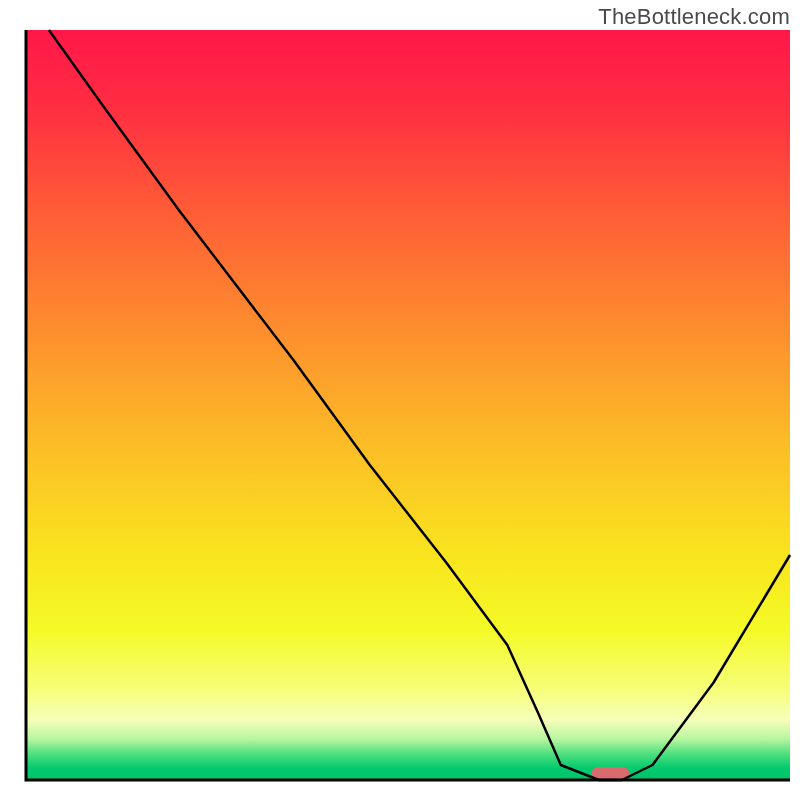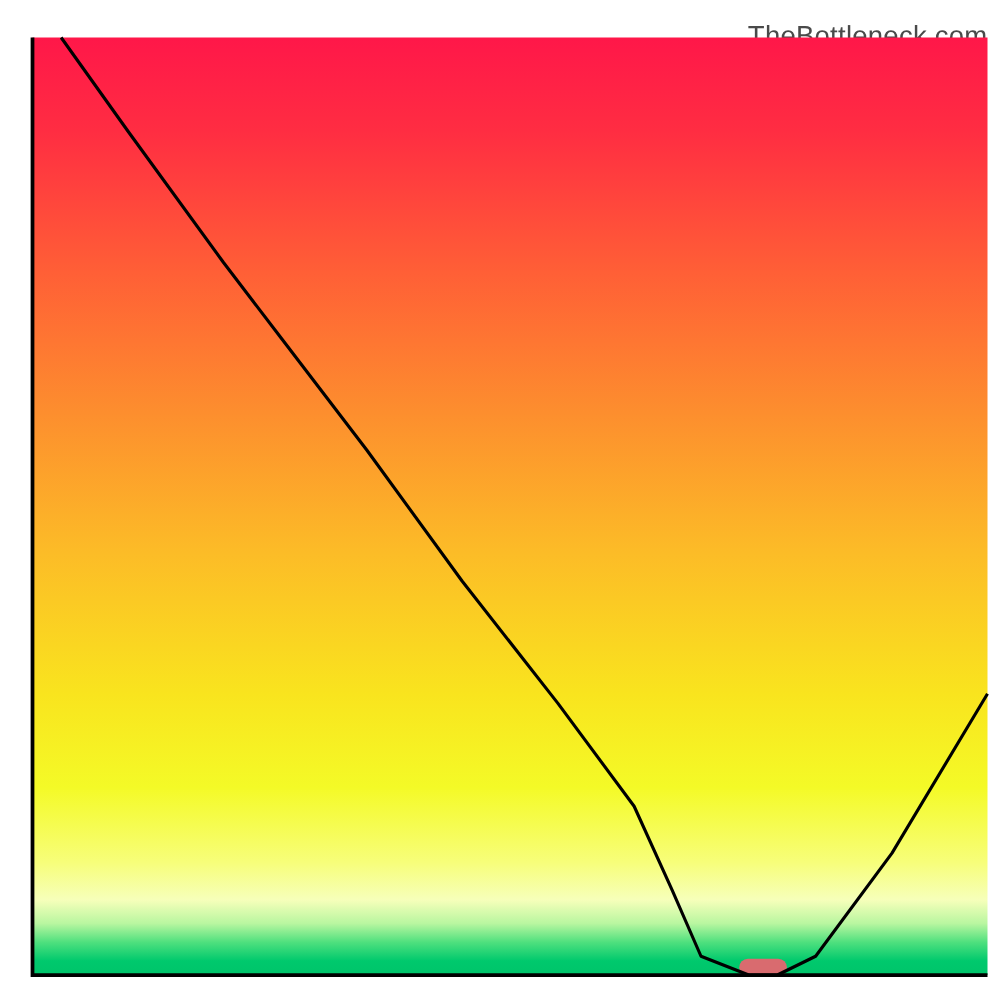--- a/index.html
+++ b/index.html
@@ -10,21 +10,21 @@
     background: #ffffff;
     font-family: Arial, Helvetica, sans-serif;
   }
   .container {
     position: relative;
     width: 800px;
     height: 800px;
   }
   .watermark {
     position: absolute;
-    top: 16px;
+    top: 4px;
     right: 10px;
     font-size: 22px;
     font-weight: 500;
     color: #4a4a4a;
     letter-spacing: 0.2px;
   }
   svg.chart {
     position: absolute;
     top: 0;
     left: 0;

